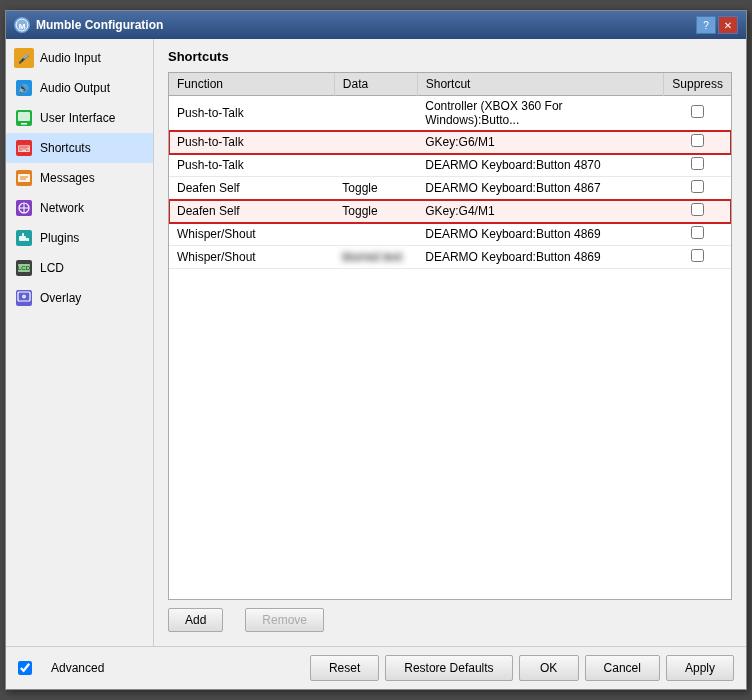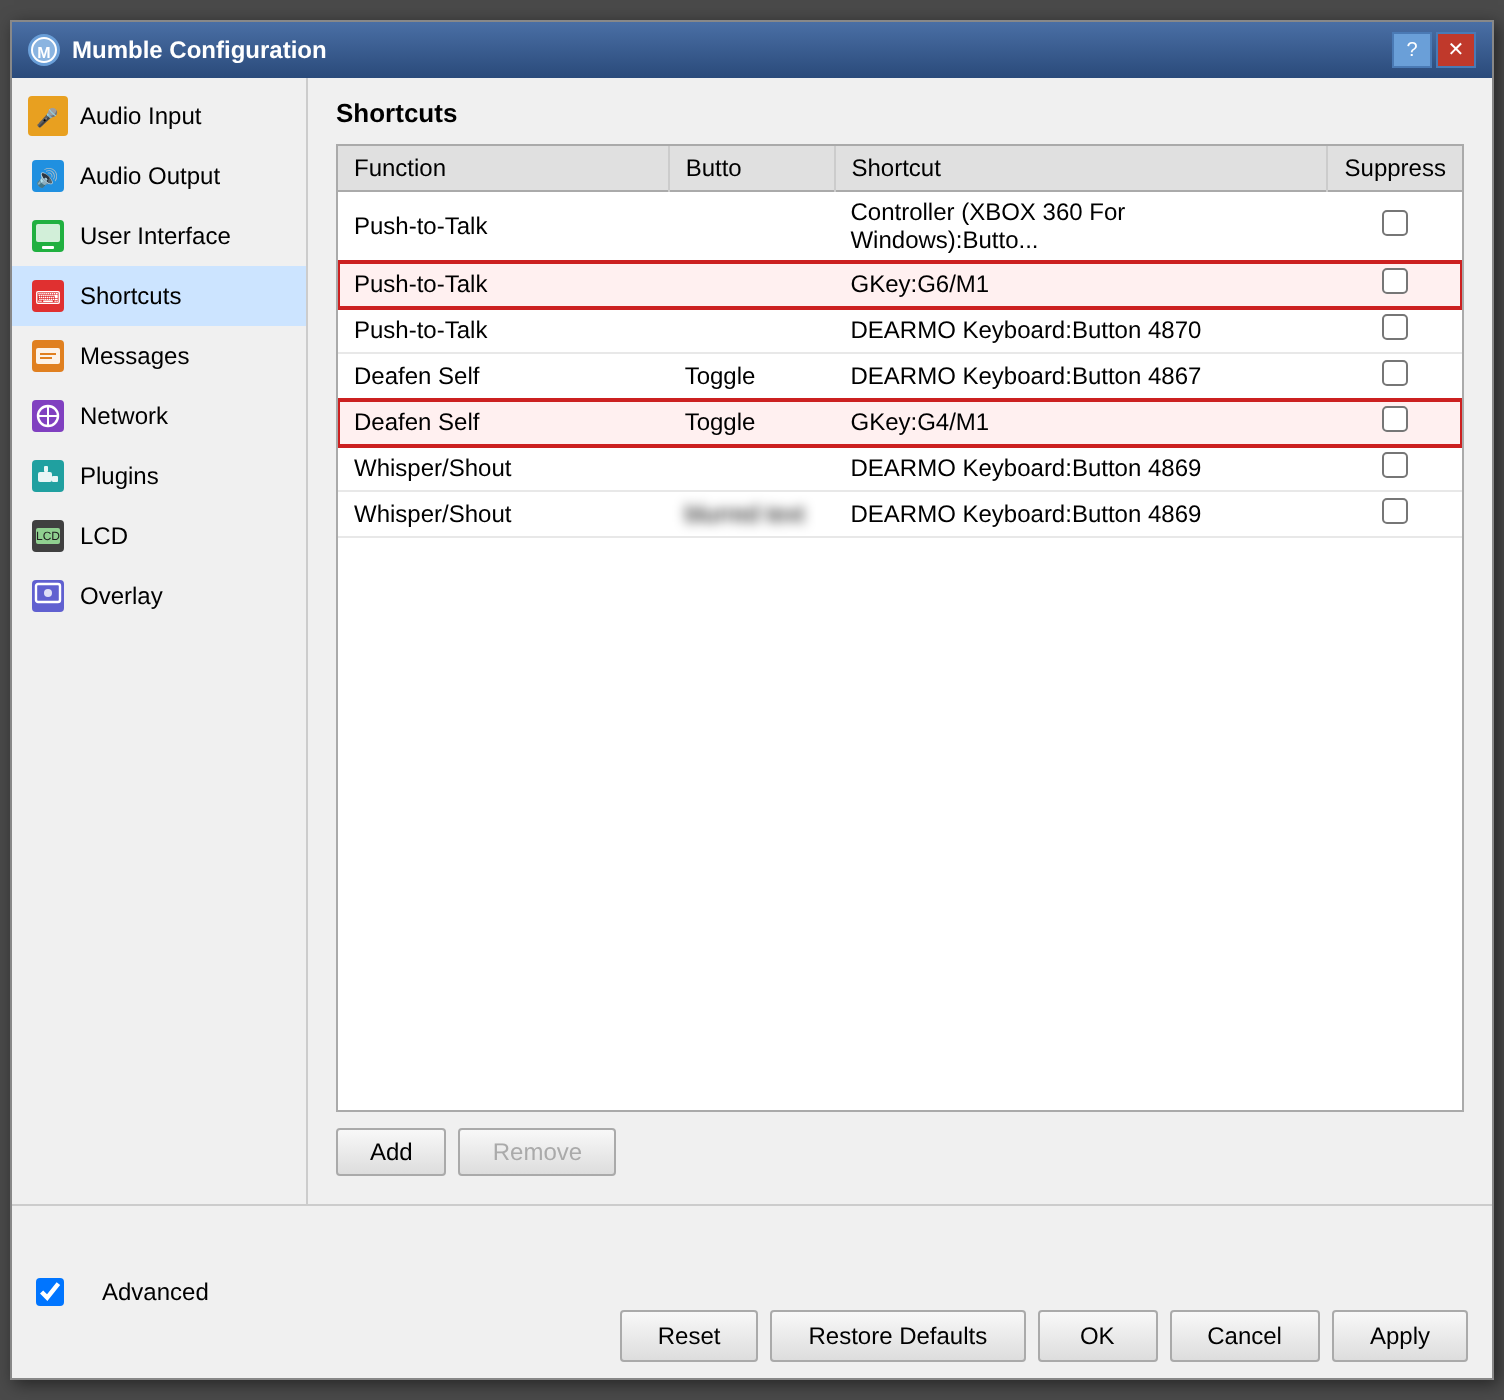--- a/index.html
+++ b/index.html
@@ -143,21 +143,21 @@
     tbody tr {
       border-bottom: 1px solid #e8e8e8;
     }
     tbody td {
       padding: 3px 8px;
       color: #000;
     }
     .bottom-buttons {
       padding: 8px 0 4px 0;
       display: flex;
-      gap: 6px;
+      gap: 22px;
     }
     .btn {
       padding: 4px 16px;
       background: linear-gradient(to bottom, #f8f8f8, #ddd);
       border: 1px solid #aaa;
       border-radius: 2px;
       cursor: pointer;
       font-size: 12px;
       color: #000;
     }
@@ -318,21 +318,21 @@
     </div>
 
     <div class="main-panel">
       <div class="panel-title">Shortcuts</div>
 
       <div class="table-container">
         <table>
           <thead>
             <tr>
               <th class="col-function">Function</th>
-              <th class="col-data">Butto</th>
+              <th class="col-data">Data</th>
               <th class="col-shortcut">Shortcut</th>
               <th class="col-suppress">Suppress</th>
             </tr>
           </thead>
           <tbody id="table-body">
 
           <tr>
                 <td>Push-to-Talk</td>
                 <td></td>
                 <td>Controller (XBOX 360 For Windows):Butto...</td>
@@ -383,21 +383,21 @@
         <button class="btn" disabled="">Remove</button>
       </div>
     </div>
   </div>
 
   <div class="footer">
     <div class="footer-left">
       <input type="checkbox" class="advanced-check" checked="" style="">
       <span>Advanced</span>
     </div>
-    <div style="display:flex; gap:6px; align-items:center;margin-top:44px;">
+    <div style="display:flex; gap:6px; align-items:center;">
       <button class="btn-footer">Reset</button>
       <button class="btn-footer">Restore Defaults</button>
       <div class="footer-right">
         <button class="btn-footer ok">OK</button>
         <button class="btn-footer">Cancel</button>
         <button class="btn-footer apply">Apply</button>
       </div>
     </div>
   </div>
 </div>

